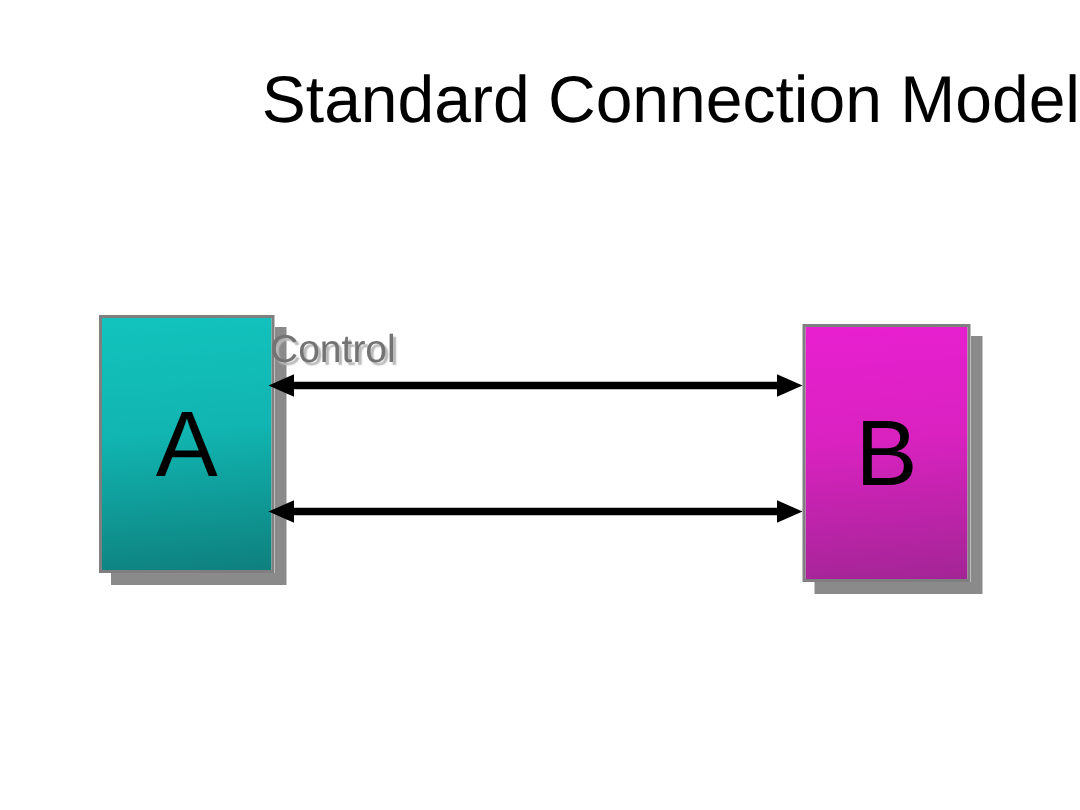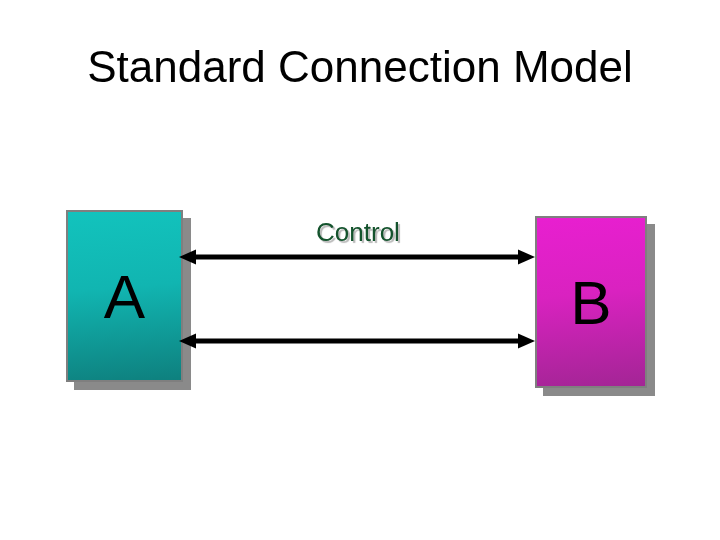--- a/index.html
+++ b/index.html
@@ -13,21 +13,21 @@
     height: 540px;
     background: #ffffff;
     overflow: hidden;
     font-family: "Liberation Sans", sans-serif;
   }
   .slide-title {
     position: absolute;
     left: 0;
     right: 0;
     top: 42px;
-    text-align: center;
+    text-align: right;
     font-size: 44px;
     line-height: 50px;
     color: #000000;
     white-space: nowrap;
   }
   .node {
     position: absolute;
     border: 2px solid #7f7f7f;
     box-shadow: 8px 8px 0 0 #8a8a8a;
     display: flex;
@@ -48,24 +48,24 @@
     left: 535px;
     top: 216px;
     width: 112px;
     height: 172px;
     background: linear-gradient(175deg, #e81fd0 0%, #d922c0 45%, #a32595 100%);
   }
   .link-label {
     position: absolute;
     left: 180px;
     width: 356px;
-    text-align: center;
+    text-align: left;
     font-size: 26px;
     line-height: 30px;
-    color: #14532d;
+    color: #737373;
     text-shadow: 2px 2px 1px #b8b8b8;
     white-space: nowrap;
   }
   .label-control { top: 217px; }
   .label-data { top: 303px; }
   .arrow {
     position: absolute;
     left: 178px;
     width: 358px;
     height: 18px;

